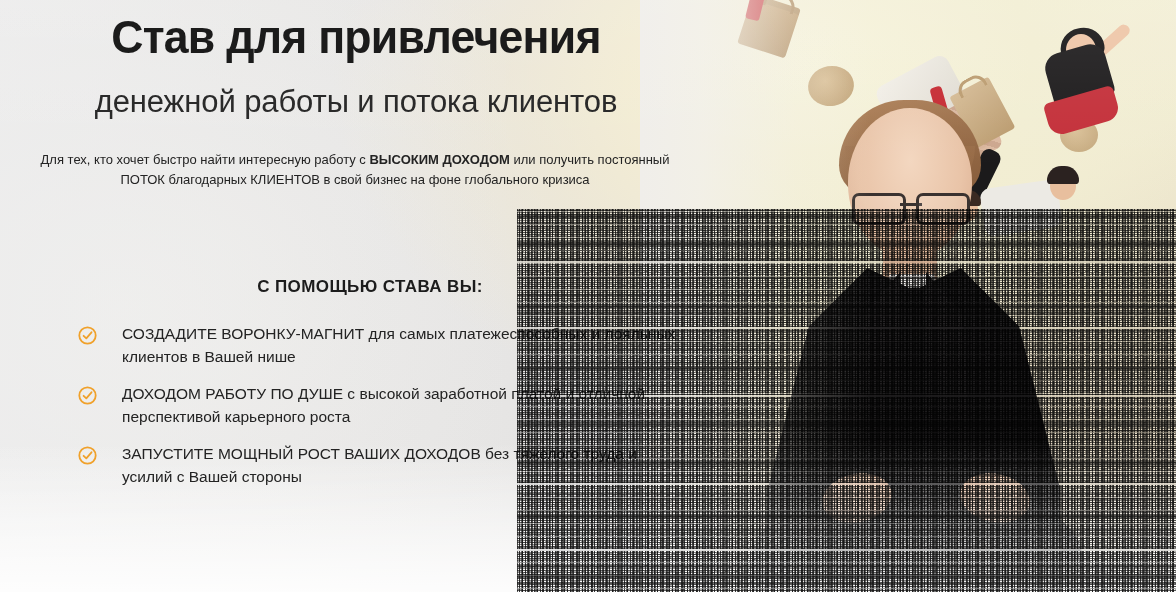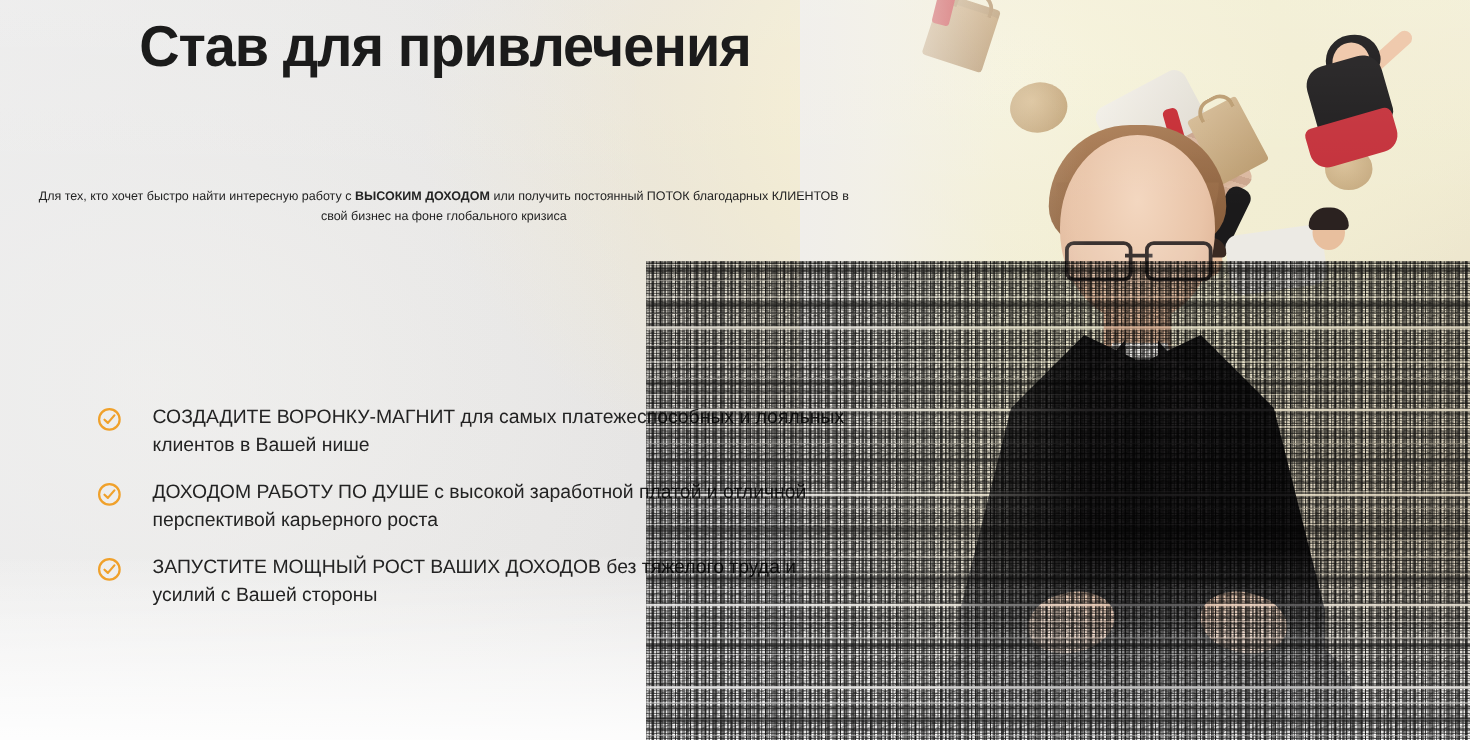--- a/index.html
+++ b/index.html
@@ -305,21 +305,21 @@
     text-align: center;
     font-size: 31px;
     font-weight: 400;
     color: #2a2a2a;
     letter-spacing: -0.1px;
   }
   .lede {
     position:absolute;
     left: 30px; top: 150px; width: 650px;
     text-align: center;
-    font-size: 10px;
+    font-size: 13px;
     line-height: 1.55;
     color: #232323;
   }
   .lede b { font-weight: 700; }
 
   .section-title {
     position:absolute;
     left: 60px; top: 277px; width: 620px;
     text-align: center;
     font-size: 17px;
@@ -408,25 +408,27 @@
     <div class="photo-fade-bottom"></div>
   </div>
 
   <div class="bg-vignette"></div>
   <div class="bg-bottom-haze"></div>
 
   <div class="text-layer">
 
     <div class="headline">Став для привлечения</div>
 
+    <div class="subhead">денежной работы и потока клиентов</div>
 
     <div class="lede">
       <span>Для тех, кто хочет быстро найти интересную работу с </span><b>ВЫСОКИМ ДОХОДОМ</b><span> или получить постоянный ПОТОК благодарных КЛИЕНТОВ в свой бизнес на фоне глобального кризиса</span>
     </div>
 
+    <div class="section-title">С ПОМОЩЬЮ СТАВА ВЫ:</div>
 
     <div class="bullets">
 
       <div class="bullet">
         <span class="chk">
           <svg width="19" height="19" viewBox="0 0 19 19">
             <circle cx="9.5" cy="9.5" r="8.2" fill="none" stroke="#F0A12B" stroke-width="1.8"></circle>
             <path d="M5.6 9.8 L8.3 12.3 L13.5 6.3" fill="none" stroke="#F0A12B" stroke-width="1.8" stroke-linecap="round" stroke-linejoin="round"></path>
           </svg>
         </span>

